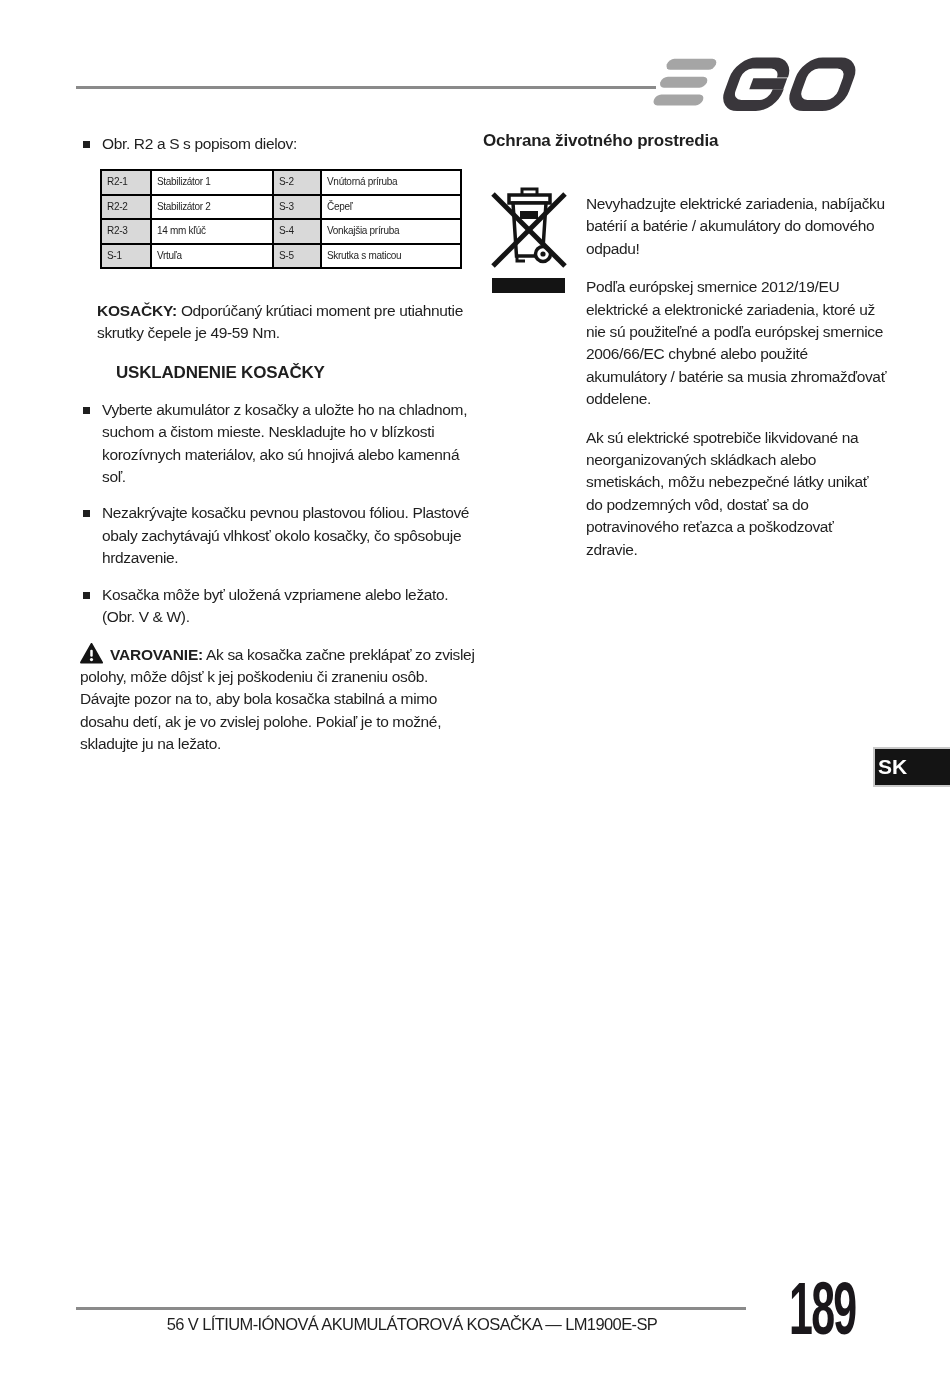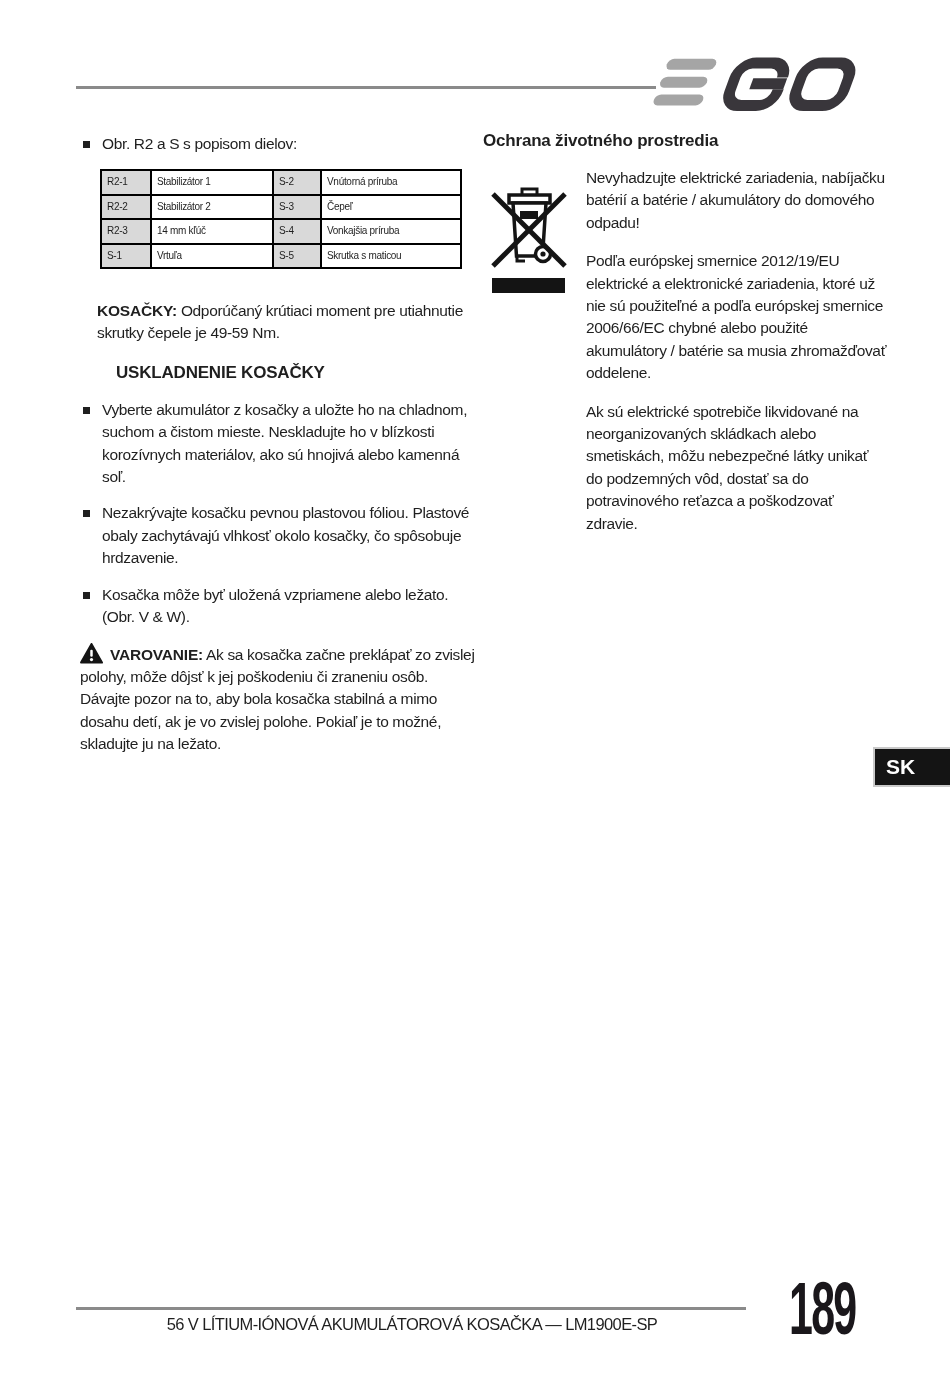--- a/index.html
+++ b/index.html
@@ -35,29 +35,29 @@
   col.c-key1{width:50px;}col.c-val1{width:122px;}
   col.c-key2{width:48px;}col.c-val2{width:140px;}
   .note-para{margin:31px 0 0 17px;}
   .storage-heading{margin-top:18px;margin-bottom:16px;margin-left:36px;}
   .warning-para{margin-top:11px;}
   .warn-icon{display:inline-block;vertical-align:-4px;margin-right:7px;}
   b{letter-spacing:-0.2px;}
   
   .env-row{display:flex;margin-top:16px;}
   .weee-block{flex:0 0 78px;margin:14px 0 0 7px;}
-  .env-text{flex:1;margin-left:18px;}
+  .env-text{flex:1;margin-left:18px;margin-top:26px;}
   .env-text p{margin:0 0 16px 0;}
   
   .lang-tab{
     position:absolute;right:0;top:747px;width:77px;height:40px;
     background:#141414;color:#ffffff;
     border:2px solid #c9c9c9;border-right:none;box-sizing:border-box;
     display:flex;align-items:center;
-    font-weight:bold;font-size:21px;padding-left:11px;letter-spacing:0;
+    font-weight:bold;font-size:21px;padding-left:3px;letter-spacing:0;
   }
   
   .footer-rule{position:absolute;left:76px;top:1307px;width:670px;height:3px;background:#8a8a8a;}
   .footer-text{
     position:absolute;left:76px;top:1315px;width:672px;
     text-align:center;font-size:16.5px;letter-spacing:-0.6px;color:#1f1f1f;
   }
   .page-number{
     position:absolute;left:789px;top:1272px;
     font-size:74px;font-weight:bold;line-height:74px;letter-spacing:-3px;

